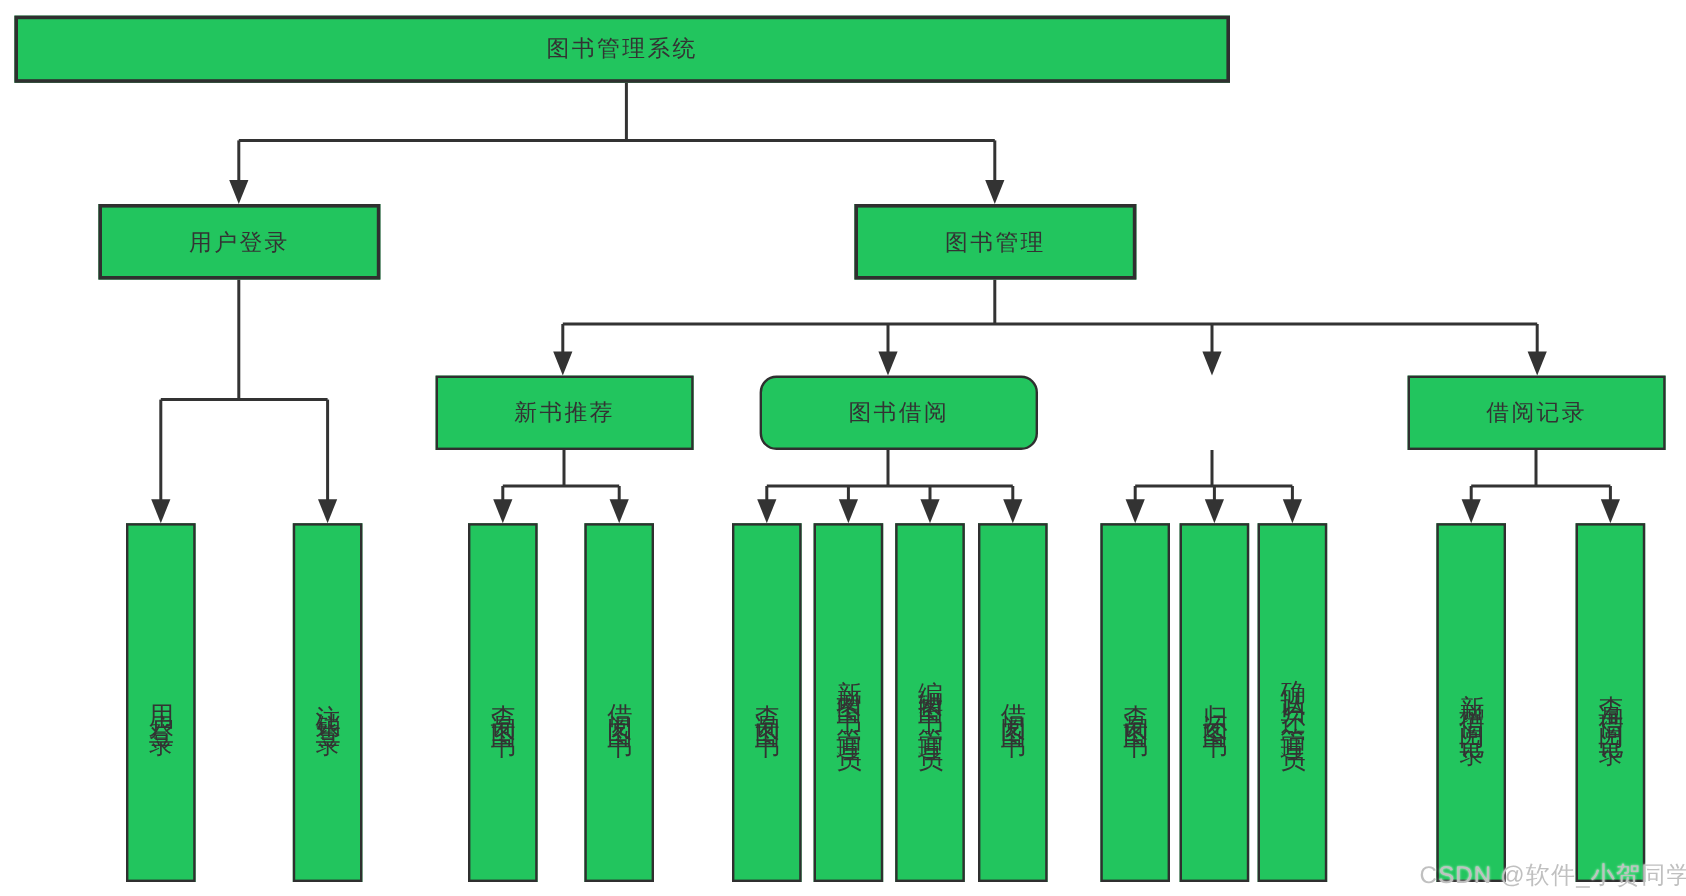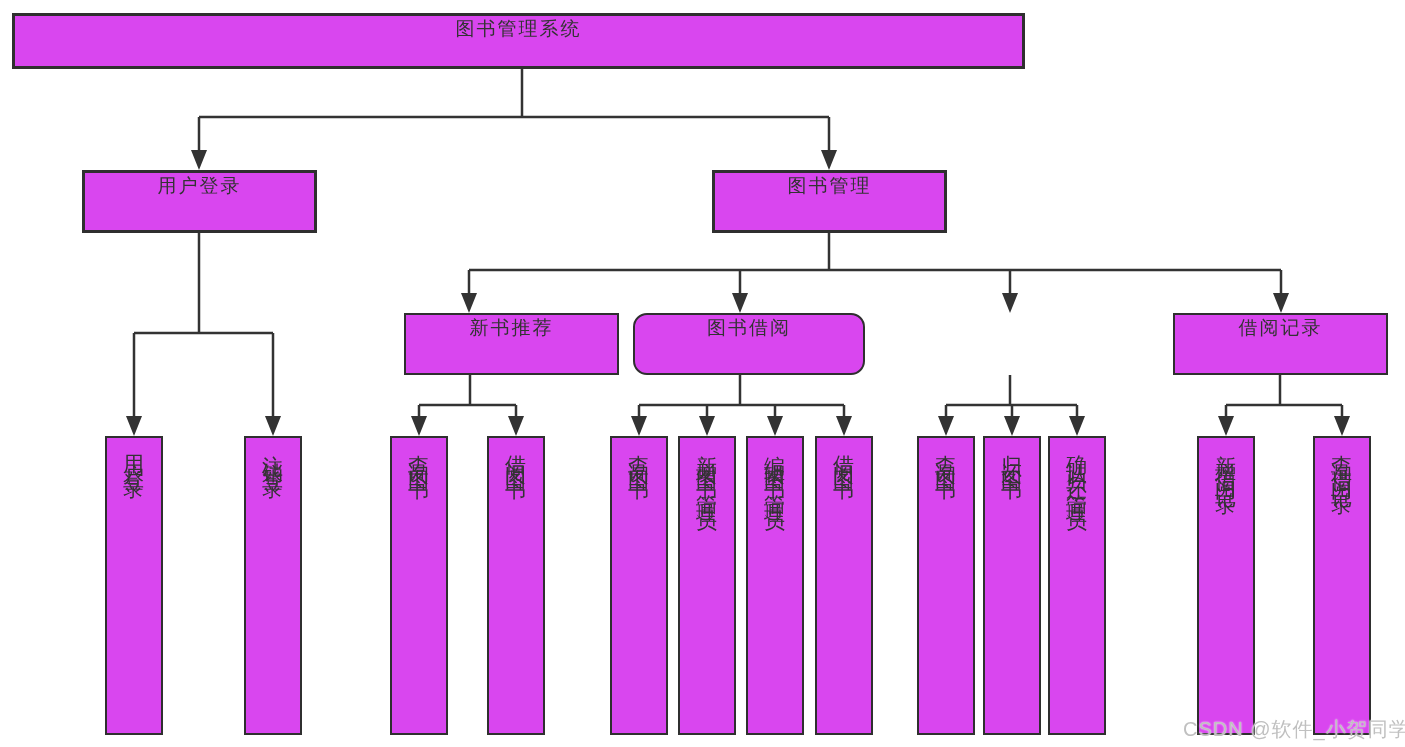--- a/index.html
+++ b/index.html
@@ -14,23 +14,24 @@
   svg.edges {
     position: absolute;
     left: 0; top: 0;
     width: 1405px; height: 747px;
   }
   svg.edges line { stroke: #333333; stroke-width: 2.5; }
   svg.edges polygon { fill: #333333; stroke: none; }
   .box {
     position: absolute;
     box-sizing: border-box;
-    background: #d946ef;
+    background: #22c55e;
     border: 2.5px solid #2f2f2f;
     display: flex;
+    align-items: center;
     justify-content: center;
     color: #333333;
   }
   .box.major { border-width: 3px; }
   .hlabel {
     font-size: 19px;
     letter-spacing: 2px;
     white-space: nowrap;
     color: #333333;
   }
@@ -141,21 +142,21 @@
     <span class="hlabel">图书管理系统</span>
   </div>
 
   <div class="box major" style="left:82px; top:170px; width:235px; height:63px;">
     <span class="hlabel">用户登录</span>
   </div>
   <div class="box major" style="left:712px; top:170px; width:235px; height:63px;">
     <span class="hlabel">图书管理</span>
   </div>
 
-  <div class="box" style="left:363px; top:313px; width:215px; height:62px;margin-left:41px;">
+  <div class="box" style="left:363px; top:313px; width:215px; height:62px;">
     <span class="hlabel">新书推荐</span>
   </div>
   <div class="box" style="left:633px; top:313px; width:232px; height:62px;border-radius:14px;">
     <span class="hlabel">图书借阅</span>
   </div>
   <div class="box" style="left:1173px; top:313px; width:215px; height:62px;">
     <span class="hlabel">借阅记录</span>
   </div>
 
   <div class="box leaf" style="left:105px;">

